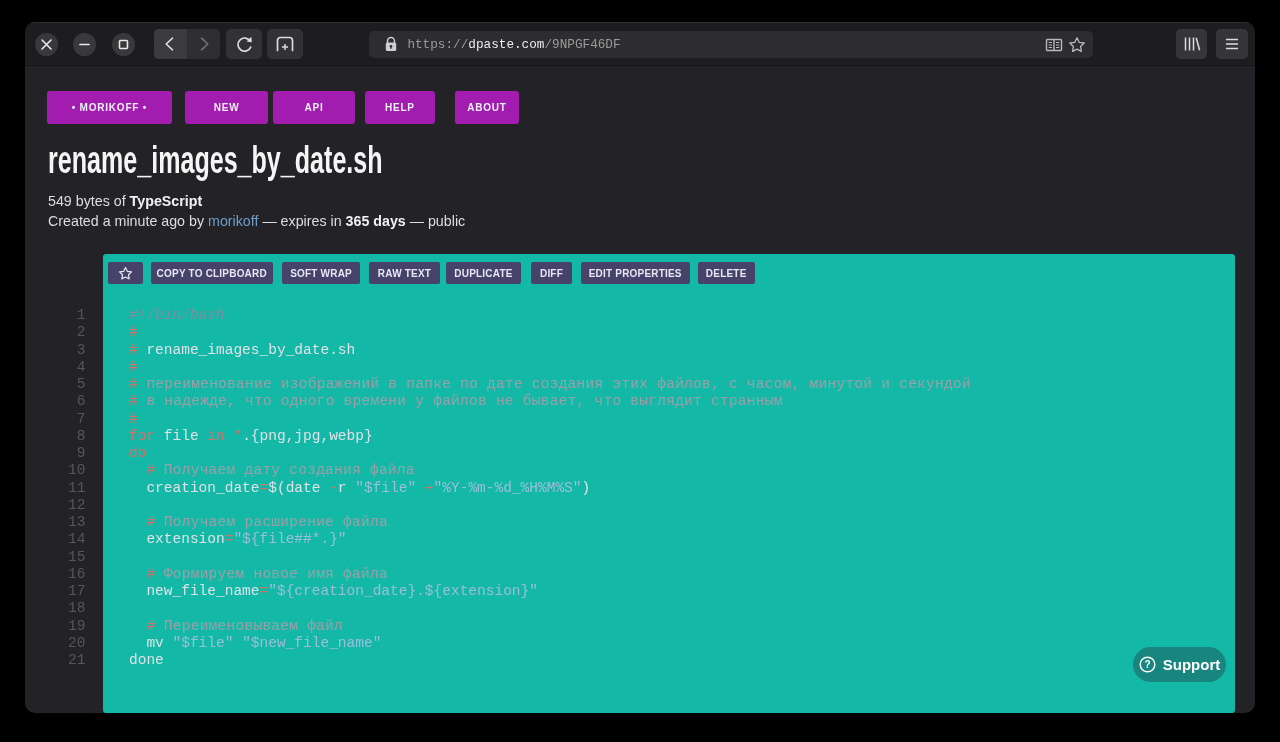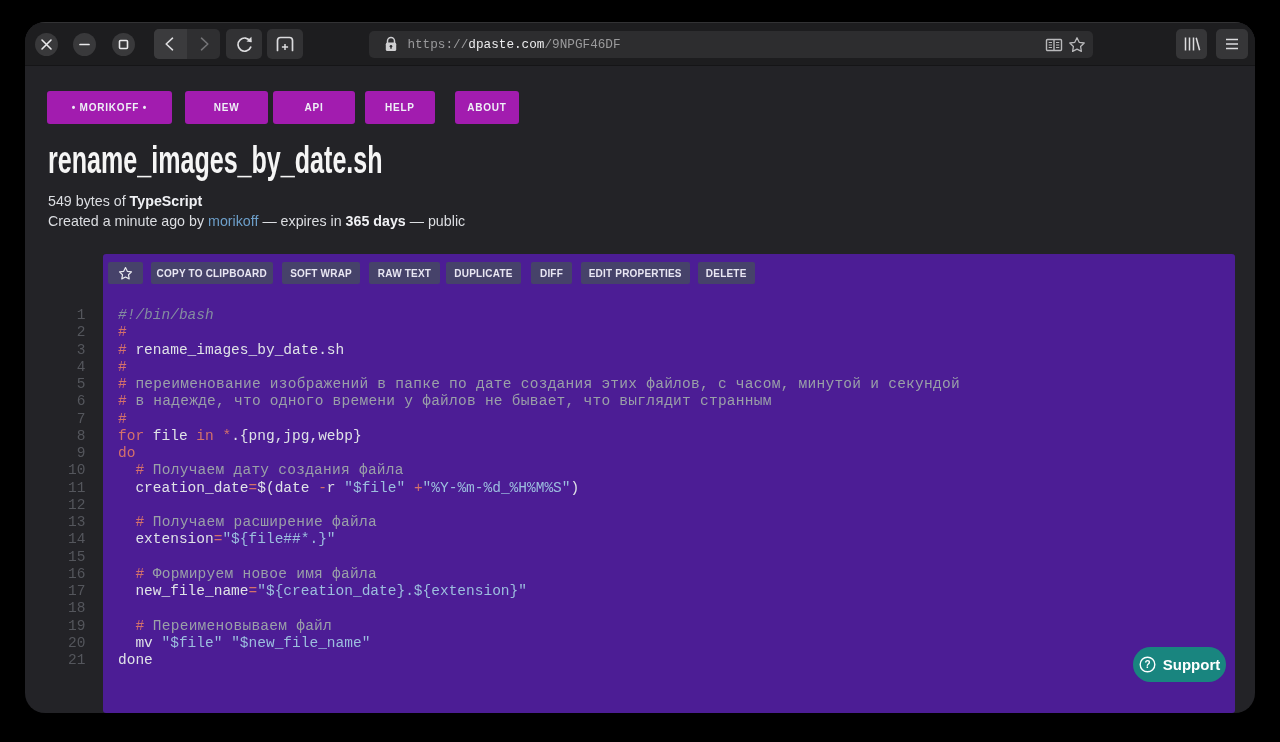--- a/index.html
+++ b/index.html
@@ -1,34 +1,34 @@
 <!DOCTYPE html>
 <html><head>
 <meta charset="utf-8">
 <style>
 html,body{margin:0;padding:0;background:#000;width:1280px;height:742px;overflow:hidden}
 *{box-sizing:border-box}
 body{font-family:"Liberation Sans",sans-serif;position:relative}
-#win{position:absolute;left:25px;top:22px;width:1230px;height:691px;background:#232327;border-radius:20px;overflow:hidden}
+#win{position:absolute;left:25px;top:22px;width:1230px;height:691px;background:#232327;border-radius:10px;overflow:hidden}
 #titlebar{position:absolute;left:0;top:0;width:100%;height:44px;background:#1d1d1f;border-bottom:1px solid #151517;box-shadow:inset 0 1px 0 #323234}
 .circ{position:absolute;top:11px;width:23px;height:23px;border-radius:50%;background:#39393b}
 .tbtn{position:absolute;top:7px;height:30px;border-radius:5px;background:#323234}
 #urlbar{position:absolute;left:344px;top:9px;width:724px;height:27px;background:#2d2d2f;border-radius:5px}
 .urltxt{position:absolute;left:38.4px;top:5.5px;font-family:"Liberation Mono",monospace;font-size:12.7px;color:#9a9a9c;white-space:pre}
 .urltxt b{color:#ececee;font-weight:normal}
 
 .navbtn{position:absolute;top:68.5px;height:33.5px;background:#a21caf;border-radius:3px;color:#eef0f6;font-size:10px;font-weight:bold;letter-spacing:0.8px;text-align:center;display:flex;align-items:center;justify-content:center}
 #h1{position:absolute;left:22.9px;top:119px;font-size:38px;line-height:38px;font-weight:bold;color:#f5f5f5;transform:scaleX(0.66);transform-origin:0 0;white-space:nowrap}
 .meta{position:absolute;left:22.9px;font-size:15px;line-height:15px;color:#dcdee2;transform:scaleX(0.95);transform-origin:0 0;white-space:nowrap}
 .meta b{color:#f0f1f4}
 .meta a{color:#6d9fca;text-decoration:none}
-#panel{position:absolute;left:78px;top:232px;width:1131.5px;height:459px;background:#4c1d95;border-radius:3px}
+#panel{position:absolute;left:78px;top:232px;width:1131.5px;height:459px;background:#14b8a6;border-radius:3px}
 .pbtn{position:absolute;top:8px;height:22px;background:#46426a;border-radius:2px;color:#e8e6f2;font-size:10px;font-weight:bold;letter-spacing:0.2px;display:flex;align-items:center;justify-content:center}
 #lnums{position:absolute;left:0px;top:285px;width:60.5px;text-align:right;font-family:"Liberation Mono",monospace;font-size:14.5px;line-height:17.25px;color:#54565c;white-space:pre}
-#code{position:absolute;left:93px;top:285px;font-family:"Liberation Mono",monospace;font-size:14.5px;line-height:17.25px;color:#dfe2e7;white-space:pre}
+#code{position:absolute;left:104px;top:285px;font-family:"Liberation Mono",monospace;font-size:14.5px;line-height:17.25px;color:#dfe2e7;white-space:pre}
 #code .k{color:#d4716a}
 #code .s{color:#9cbede}
 #code .c{color:#9aa0a8;letter-spacing:0.26px}
 #code .hb{color:#848da0;font-style:italic}
 #support{position:absolute;left:1108px;top:625px;width:93px;height:35px;background:#19857f;border-radius:18px;color:#fff;display:flex;align-items:center;justify-content:center;font-size:15px;font-weight:bold}
 svg{display:block}
 </style>
 </head>
 <body>
 <div id="win">

